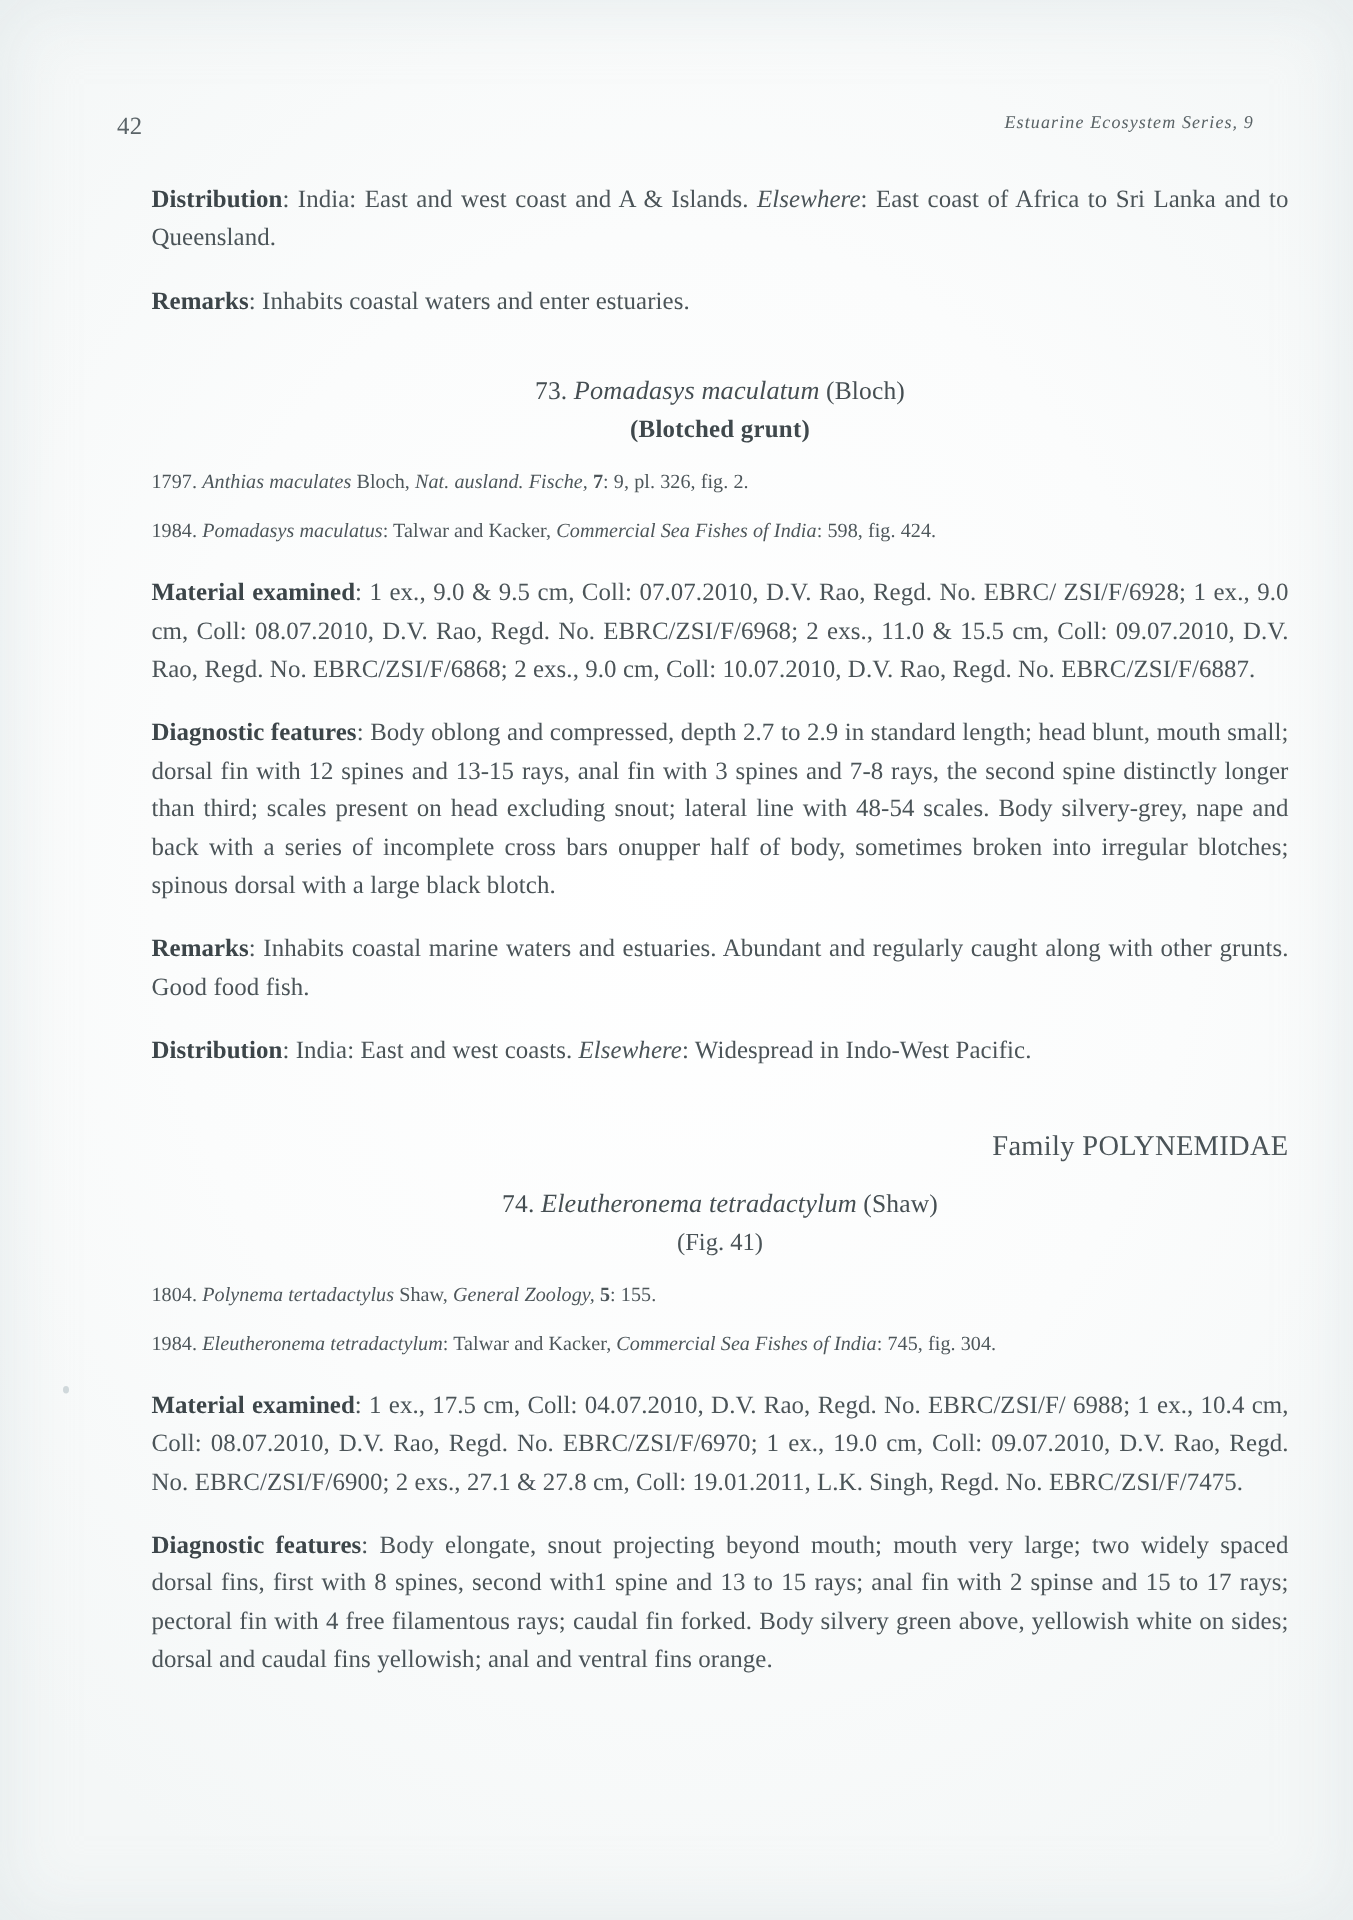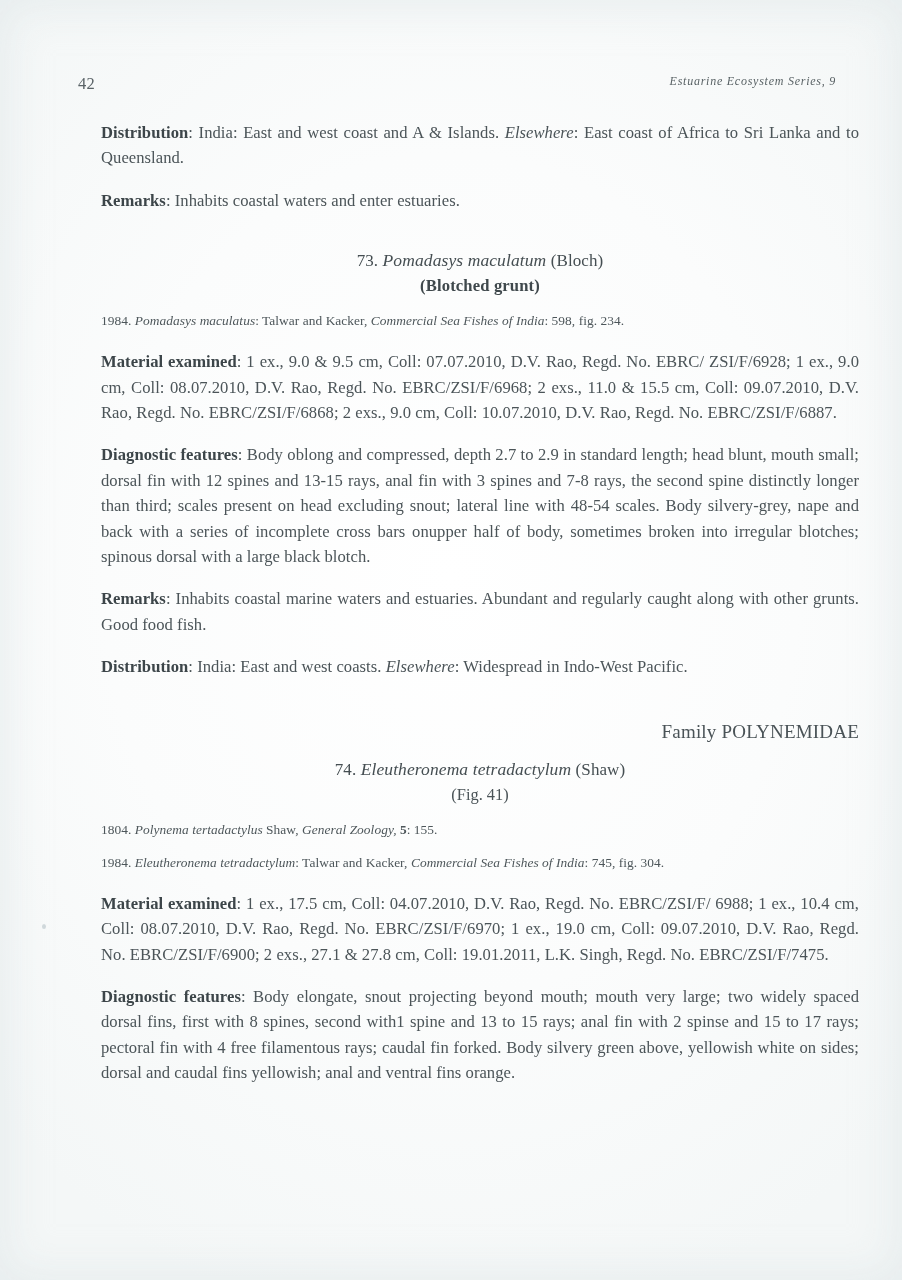--- a/index.html
+++ b/index.html
@@ -170,22 +170,23 @@
 
       <p class="para"><span class="lbl">Remarks</span><span>: Inhabits coastal waters and enter estuaries.</span></p>
 
       <div class="gap-before-heading"></div>
       <div class="heading-block">
         <div class="sp-line"><span>73.</span>&nbsp;<span class="bi">Pomadasys maculatum</span>&nbsp;<span>(Bloch)</span></div>
         <div class="common-name">(Blotched grunt)</div>
       </div>
       <div class="gap-after-heading"></div>
 
-
-      <p class="syn"><span>1984.</span>&nbsp;<span class="it">Pomadasys maculatus</span><span>: Talwar and Kacker,</span>&nbsp;<span class="it">Commercial Sea Fishes of India</span><span>: 598, fig. 234.</span></p>
+      <p class="syn"><span>1797.</span>&nbsp;<span class="it">Anthias maculates</span>&nbsp;<span>Bloch,</span>&nbsp;<span class="it">Nat. ausland. Fische,</span>&nbsp;<span class="bn">7</span><span>: 9, pl. 326, fig. 2.</span></p>
+
+      <p class="syn"><span>1984.</span>&nbsp;<span class="it">Pomadasys maculatus</span><span>: Talwar and Kacker,</span>&nbsp;<span class="it">Commercial Sea Fishes of India</span><span>: 598, fig. 424.</span></p>
 
       <div class="gap-after-syn"></div>
 
       <p class="para"><span class="lbl">Material examined</span><span>: 1 ex., 9.0 &amp; 9.5 cm, Coll: 07.07.2010, D.V. Rao, Regd. No. EBRC/ ZSI/F/6928; 1 ex., 9.0 cm, Coll: 08.07.2010, D.V. Rao,  Regd. No. EBRC/ZSI/F/6968; 2 exs., 11.0 &amp; 15.5 cm, Coll: 09.07.2010, D.V. Rao,  Regd. No. EBRC/ZSI/F/6868; 2 exs., 9.0 cm, Coll: 10.07.2010, D.V. Rao,  Regd. No. EBRC/ZSI/F/6887.</span></p>
 
       <p class="para"><span class="lbl">Diagnostic features</span><span>: Body oblong and compressed, depth 2.7 to 2.9 in standard length; head blunt, mouth small; dorsal fin with 12 spines and 13-15 rays, anal fin with 3 spines and 7-8 rays, the second spine distinctly longer than third; scales present on head excluding snout; lateral line with 48-54 scales. Body silvery-grey, nape and back with a series of incomplete cross bars onupper half of body, sometimes broken into irregular blotches; spinous dorsal with a large black blotch.</span></p>
 
       <p class="para"><span class="lbl">Remarks</span><span>: Inhabits coastal marine waters and estuaries. Abundant and regularly caught along with other grunts. Good food fish.</span></p>
 
       <p class="para"><span class="lbl">Distribution</span><span>: India: East and west coasts. </span><span class="it">Elsewhere</span><span>: Widespread in Indo-West Pacific.</span></p>

